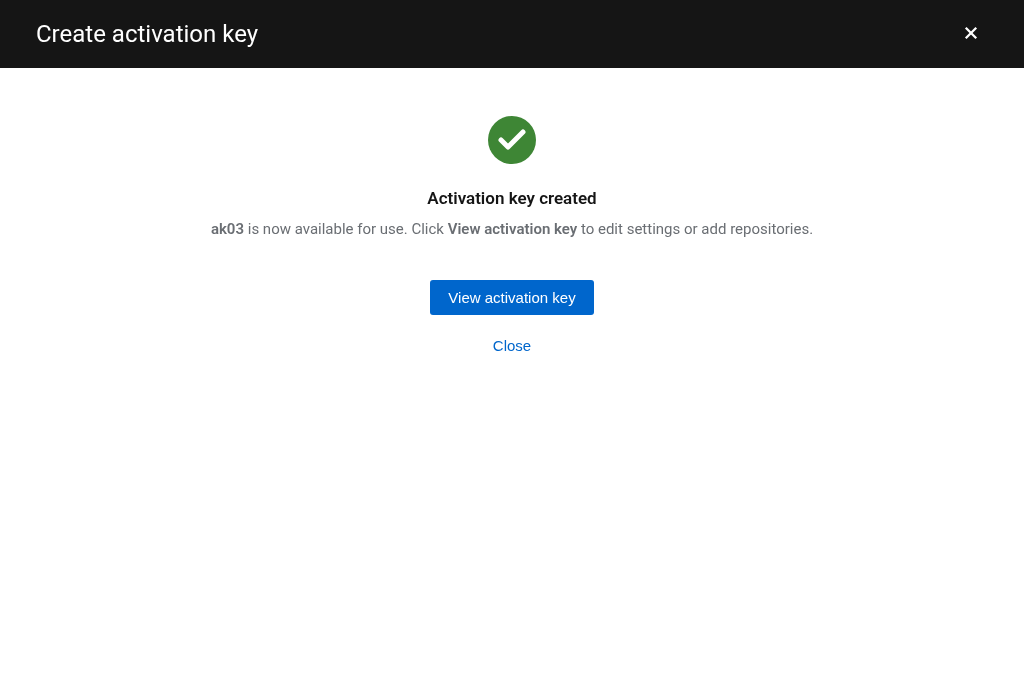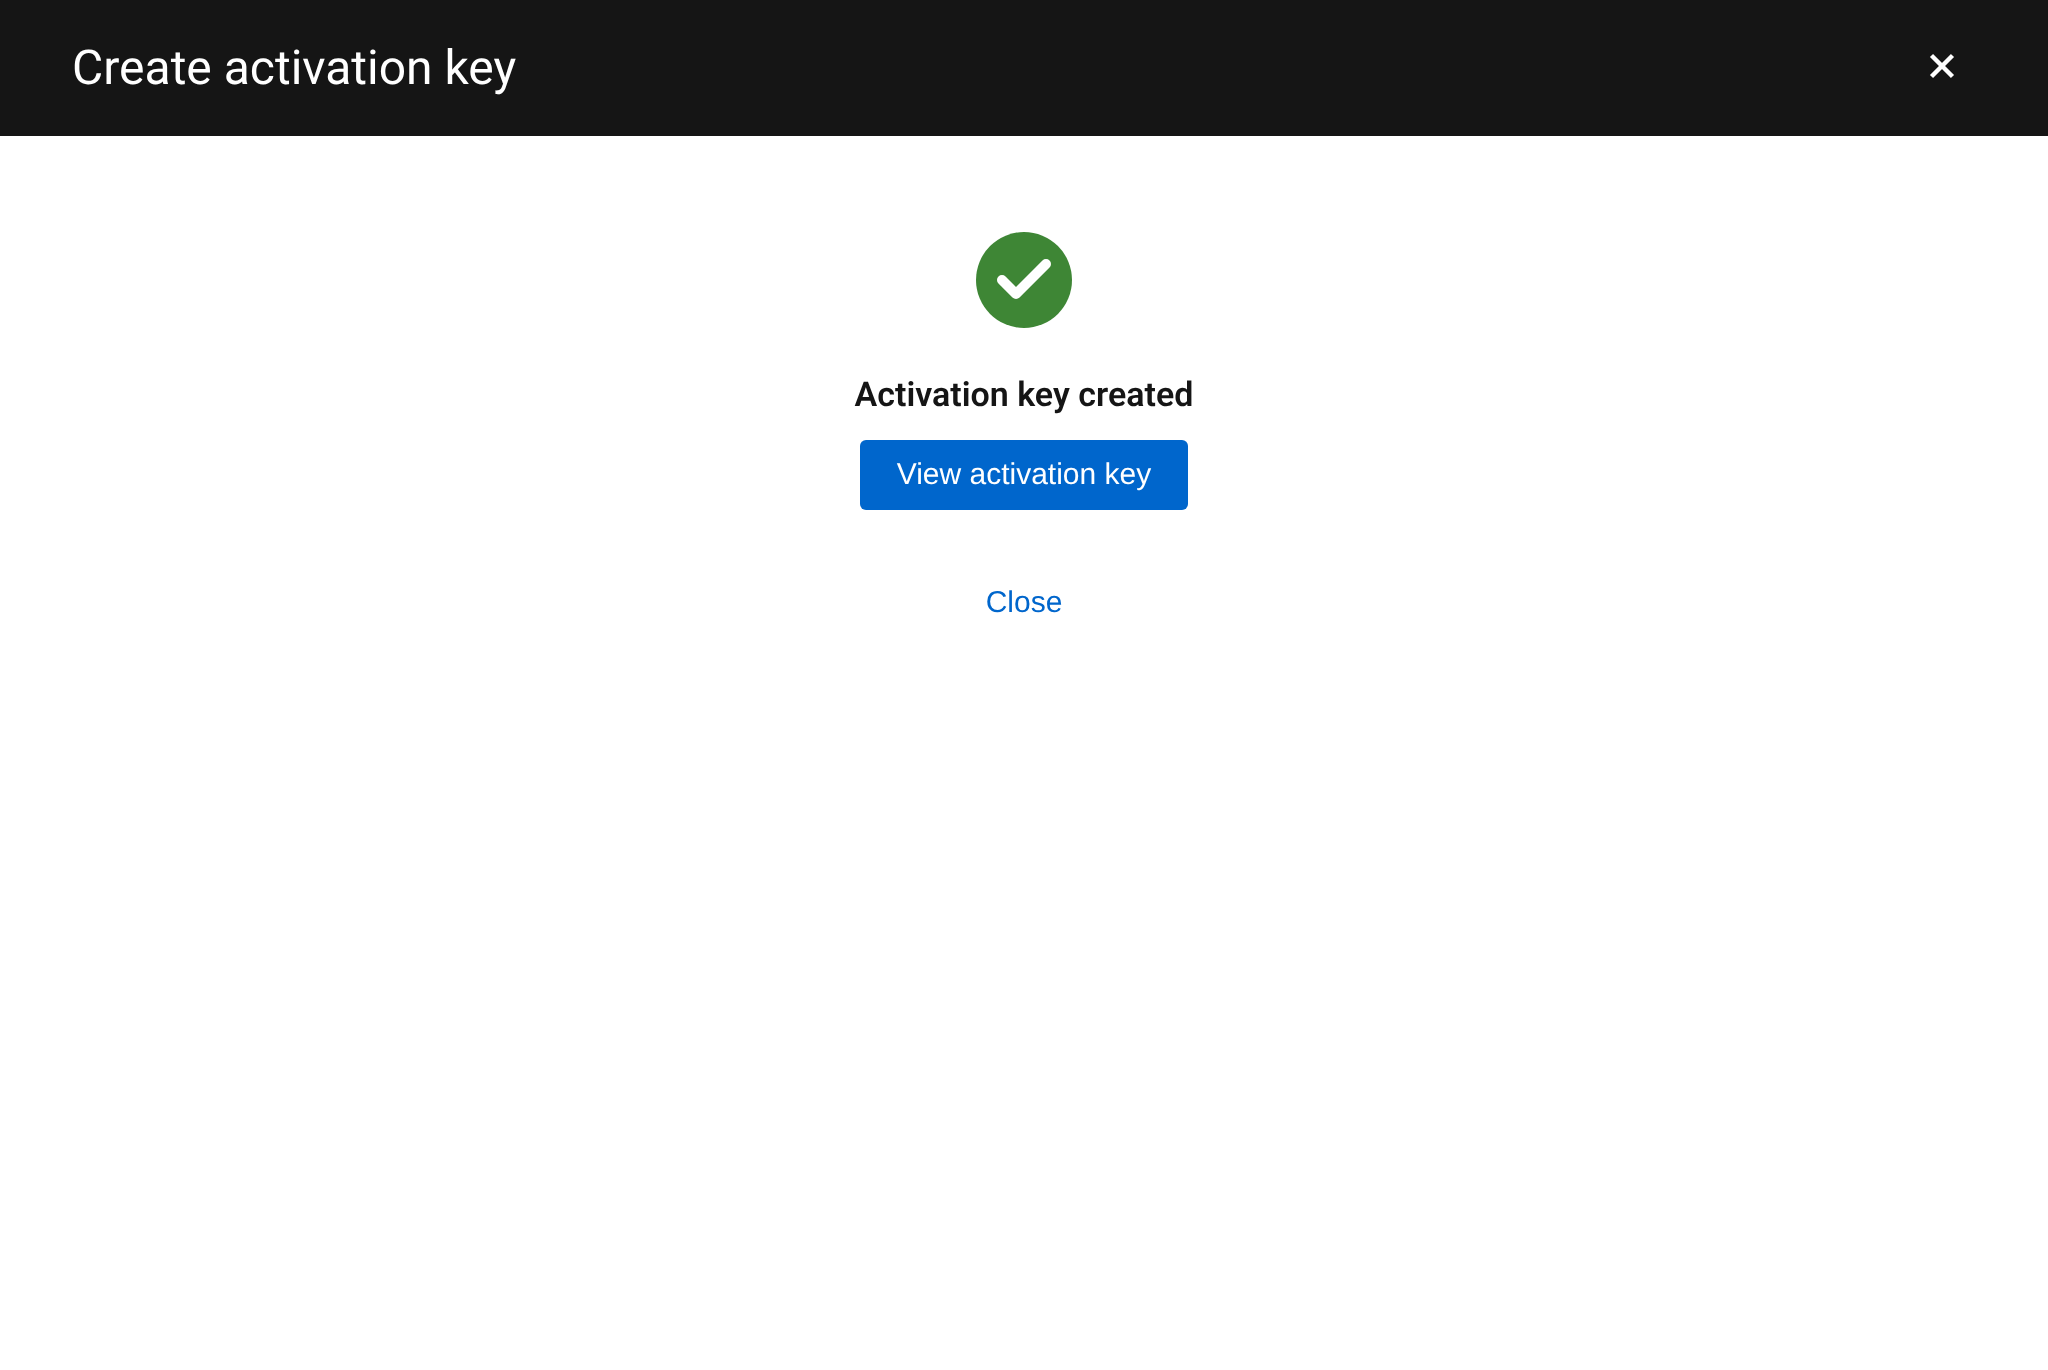--- a/index.html
+++ b/index.html
@@ -95,21 +95,20 @@
       margin-bottom: 14px;
     }
     
     .link-button {
       background: transparent;
       color: #0066cc;
       border: none;
       padding: 8px 16px;
       font-size: 15px;
       cursor: pointer;
-      margin-top: 16px;
     }
   </style>
 </head>
 <body>
 
 <div class="header">
   <h1 class="header-title">Create activation key</h1>
   <button class="close-button">
     <span>
       <svg viewBox="0 0 24 24" fill="none" stroke="currentColor" stroke-width="3">
@@ -123,17 +122,20 @@
 <div class="content">
   <div class="success-icon">
     <svg viewBox="0 0 48 48">
       <circle cx="24" cy="24" r="24" fill="#3e8635"></circle>
       <path d="M 13 24 L 20 31 L 35 16" stroke="#ffffff" stroke-width="5" fill="none" stroke-linecap="round" stroke-linejoin="round"></path>
     </svg>
   </div>
 
   <h2 class="heading">Activation key created</h2>
 
+  <p class="description">
+    <span class="bold">ak03</span><span> is now available for use. Click </span><span class="bold">View activation key</span><span> to edit settings or add repositories.</span>
+  </p>
 
   <button class="primary-button">View activation key</button>
 
   <button class="link-button">Close</button>
 </div>
 
 </body></html>

